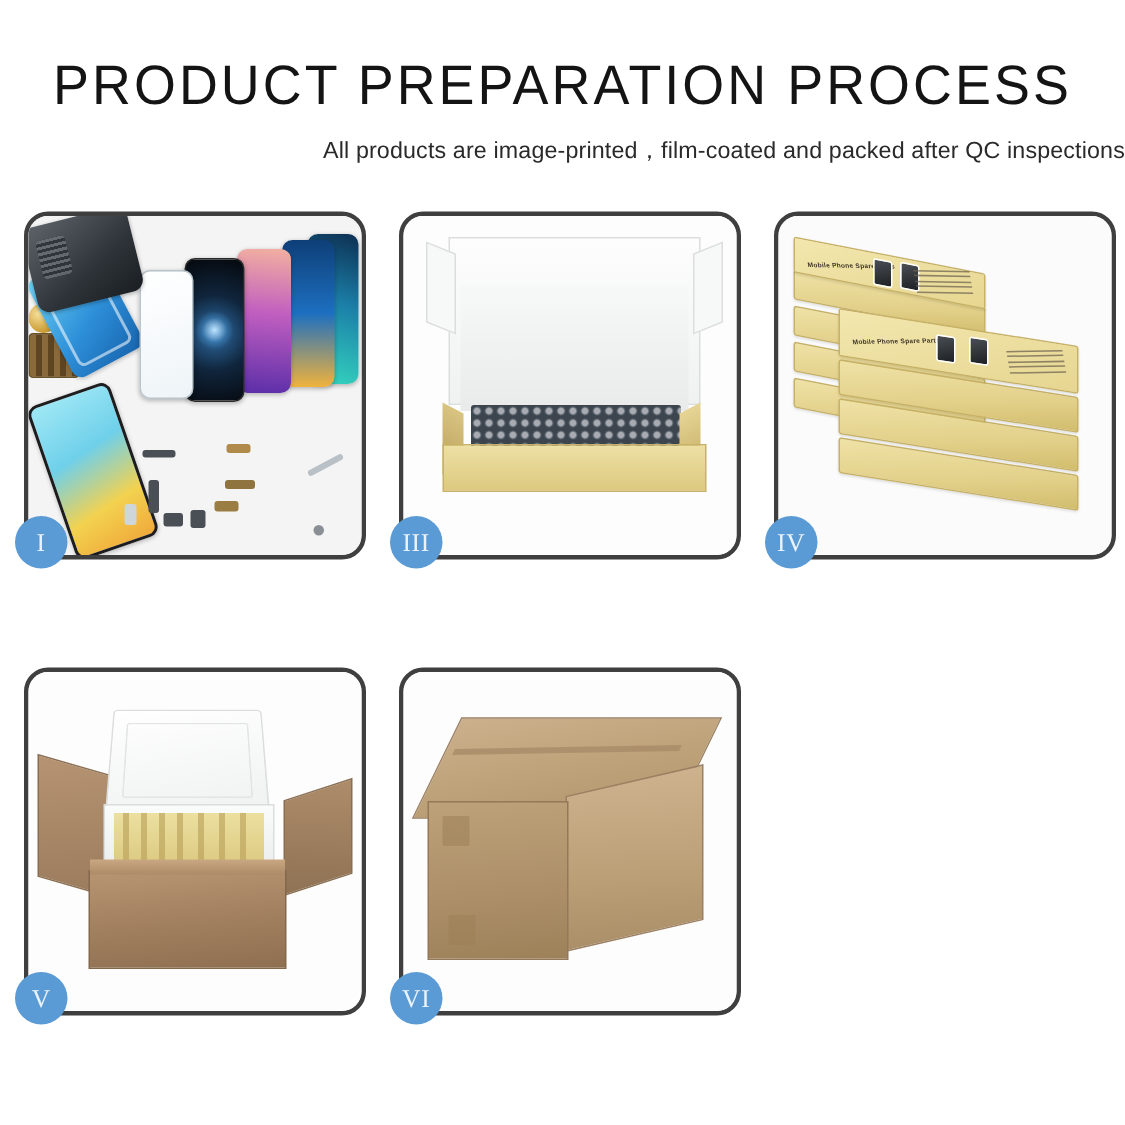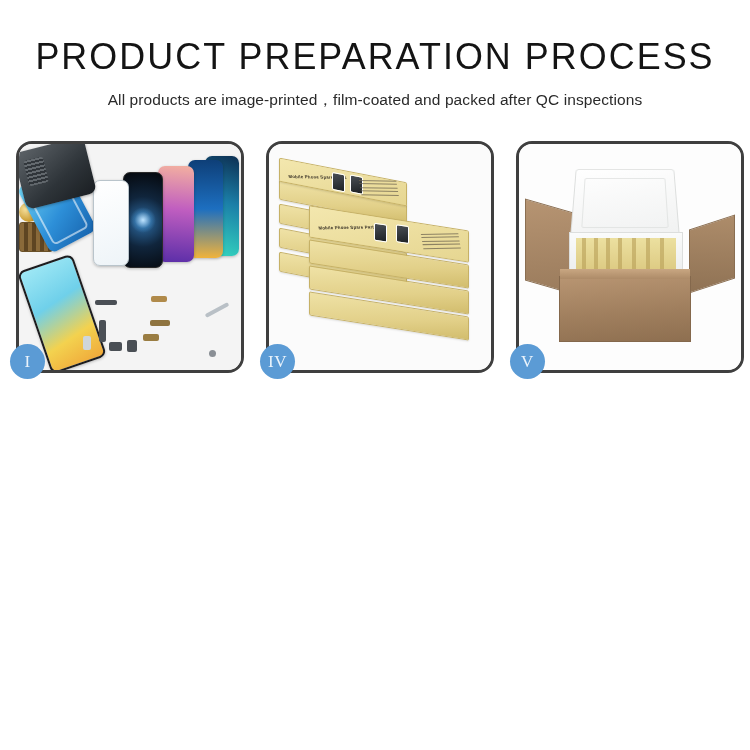--- a/index.html
+++ b/index.html
@@ -23,20 +23,21 @@
     line-height: 1;
     transform: scaleX(0.97);
   }
 
   #page-subtitle {
     margin-top: 15px;
     font-size: 15.5px;
     font-weight: 400;
     color: #2a2a2a;
     letter-spacing: 0.1px;
+    text-align: right;
   }
 
   
   #panel-grid {
     position: absolute;
     left: 16px; top: 141px;
     width: 718px;
     display: grid;
     grid-template-columns: repeat(3, 228px);
     grid-template-rows: repeat(2, 232px);
@@ -372,20 +373,33 @@
         <div class="p1-part" style="left:131px;top:176px;width:20px;height:6px;background:#8f7440;"></div>
         <div class="p1-part" style="left:64px;top:192px;width:8px;height:14px;background:#cfd6da;"></div>
         <div class="p1-part" style="left:185px;top:164px;width:26px;height:4px;background:#b9c0c6;transform:rotate(-28deg);"></div>
         <div class="p1-part" style="left:190px;top:206px;width:7px;height:7px;border-radius:50%;background:#8a8f95;"></div>
       </div>
     </div>
     <div class="badge">I</div>
   </div>
 
 
+  <div class="panel">
+    <div class="panel-inner" style="background:#fdfdfd;">
+      <div class="scene p3">
+        <div class="p3-lid"></div>
+        <div class="p3-inner"></div>
+        <div class="p3-wrap"></div>
+        <div class="p3-side-l"></div>
+        <div class="p3-side-r"></div>
+        <div class="p3-front"></div>
+      </div>
+    </div>
+    <div class="badge">III</div>
+  </div>
 
   <div class="panel">
     <div class="panel-inner" style="background:#fbfbfb;">
       <div class="scene p4">
         <div class="p4-stack">
 
           <div class="p4-box" style="left:2px;top:108px;width:128px;height:20px;transform:skewY(11deg);"></div>
           <div class="p4-box" style="left:2px;top:84px;width:128px;height:20px;transform:skewY(11deg);"></div>
           <div class="p4-box" style="left:2px;top:60px;width:128px;height:20px;transform:skewY(11deg);"></div>
           <div class="p4-box" style="left:2px;top:36px;width:128px;height:20px;transform:skewY(11deg);"></div>
@@ -445,14 +459,27 @@
             <i style="left:56px;"></i>
             <i style="left:70px;"></i>
             <i style="left:84px;"></i>
         </div>
         <div class="p5-body"></div>
       </div>
     </div>
     <div class="badge">V</div>
   </div>
 
+  <div class="panel">
+    <div class="panel-inner" style="background:#fdfdfd;">
+      <div class="scene p6">
+        <div class="p6-top"></div>
+        <div class="p6-seam"></div>
+        <div class="p6-side"></div>
+        <div class="p6-front"></div>
+        <div class="p6-tape" style="left:26px;top:96px;"></div>
+        <div class="p6-tape" style="left:30px;top:162px;"></div>
+      </div>
+    </div>
+    <div class="badge">VI</div>
+  </div>
 
 </div>
 
 </body></html>

